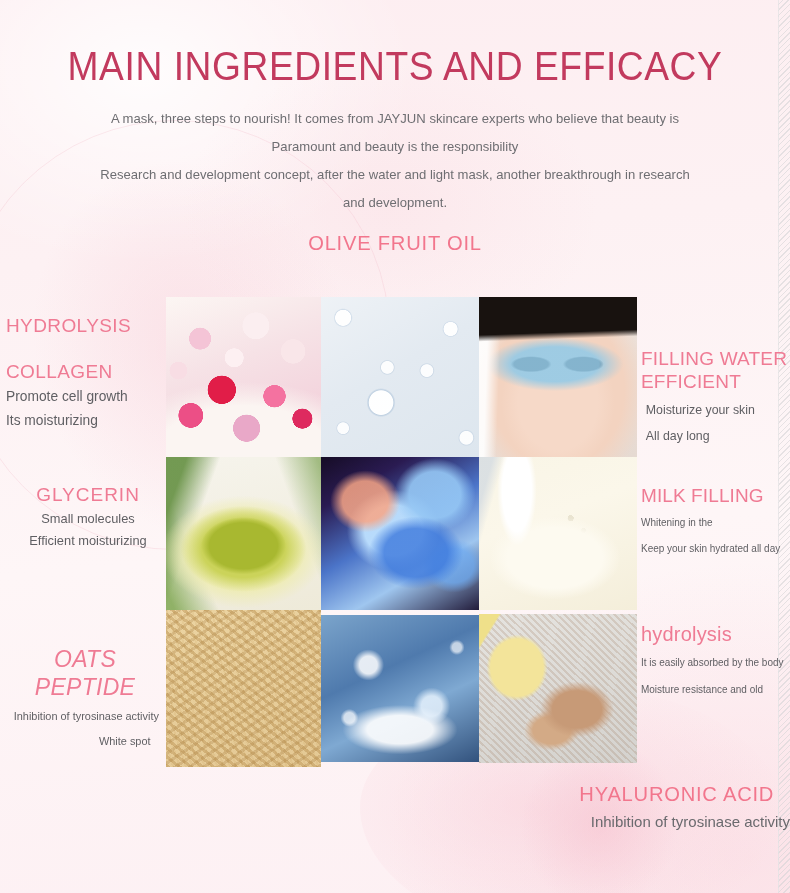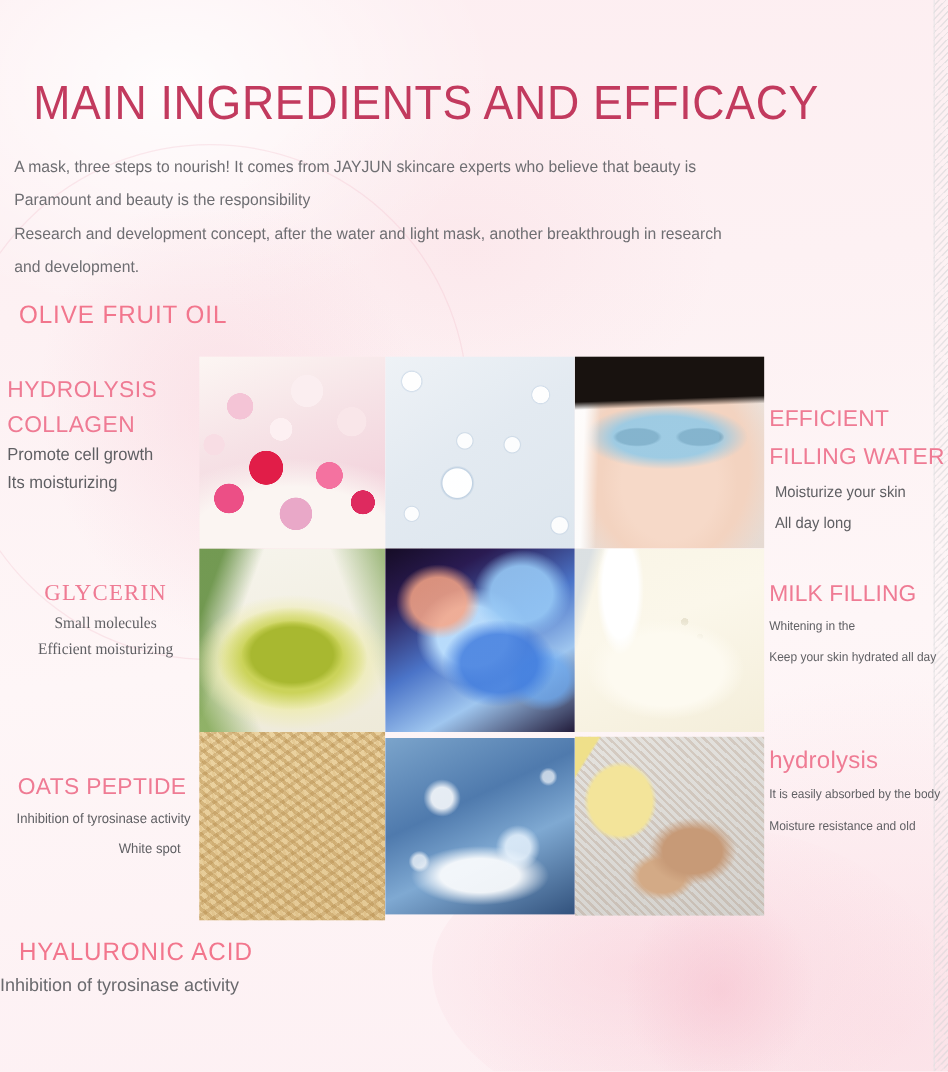--- a/index.html
+++ b/index.html
@@ -61,21 +61,21 @@
       -45deg,
       rgba(210,210,212,.55) 0px,
       rgba(210,210,212,.55) 1px,
       rgba(255,255,255,0) 1px,
       rgba(255,255,255,0) 4px
     );
     border-left:1px solid rgba(226,226,228,.7);
   }
 
   
-  #header { position:absolute; left:0; top:0; width:790px; text-align:left;margin-top:20px; }
+  #header { position:absolute; left:0; top:0; width:790px; text-align:center; }
 
   #page-title {
     margin-top:44px;
     font-size:40px;
     letter-spacing:.6px;
     font-weight:400;
     color:#c23a5e;
     font-family:"Liberation Sans", sans-serif;
     transform:scaleX(.93);
   }
@@ -230,50 +230,50 @@
   .lbl-sub {
     color:#5f5f63;
     font-weight:400;
     line-height:1.35;
     transform:scaleX(.95);
   }
 
   
   #blk-hydrolysis { left:6px;  top:314px; width:160px; text-align:left; }
   #blk-hydrolysis .lbl-title { font-size:19px; }
-  #blk-hydrolysis .t2 { margin-top:6px; }
+  #blk-hydrolysis .t2 { margin-top:23px; }
   #blk-hydrolysis .lbl-sub { font-size:14.5px; margin-top:4px; transform-origin:left; }
 
-  #blk-glycerin { left:6px; top:483px; width:164px; text-align:center;font-family:Liberation Serif, serif; }
+  #blk-glycerin { left:6px; top:483px; width:164px; text-align:center; }
   #blk-glycerin .lbl-title { font-size:19px; letter-spacing:1px; }
   #blk-glycerin .lbl-sub { font-size:13.5px; margin-top:4px; }
 
   #blk-oats { left:4px; top:645px; width:162px; text-align:center; }
-  #blk-oats .lbl-title { font-size:19px; letter-spacing:.3px; }
+  #blk-oats .lbl-title { font-size:23px; letter-spacing:.3px;font-style:italic; }
   #blk-oats .lbl-sub { font-size:11.5px; margin-top:6px; line-height:1.65; }
   #blk-oats .s1 { text-align:left; padding-left:6px; }
   #blk-oats .s2 { text-align:right; padding-right:12px; }
 
   
   #blk-efficient { left:641px; top:338px; width:150px; text-align:left; }
   #blk-efficient .lbl-title { font-size:19px; letter-spacing:.2px; }
   #blk-efficient .t2 { margin-top:9px; }
   #blk-efficient .lbl-sub { font-size:13px; margin-top:8px; padding-left:5px; transform-origin:left; }
 
   #blk-milk { left:641px; top:484px; width:150px; text-align:left; }
   #blk-milk .lbl-title { font-size:19px; letter-spacing:.1px; }
   #blk-milk .lbl-sub { font-size:10.5px; margin-top:6px; line-height:1.85; transform-origin:left; }
 
   #blk-placenta { left:641px; top:622px; width:150px; text-align:left; }
   #blk-placenta .lbl-title { font-size:20px; font-weight:400; letter-spacing:.2px; }
   #blk-placenta .t2 { margin-top:2px; }
   #blk-placenta .lbl-sub { font-size:10.5px; margin-top:7px; line-height:1.9; transform-origin:left; }
 
   
-  #footer { position:absolute; left:0; top:782px; width:790px; text-align:left; }
+  #footer { position:absolute; left:0; top:782px; width:790px; text-align:right; }
   #footer .ft-title {
     font-size:21px; color:#f2768d; letter-spacing:.8px; font-weight:400; transform:scaleX(.96);
   }
   #footer .ft-sub {
     font-size:15px; color:#6a6a6e; line-height:1.5; margin-top:5px; font-weight:400;
   }
 </style>
 </head>
 <body>
 
@@ -345,22 +345,22 @@
     <div class="lbl-sub s2">Efficient moisturizing</div>
   </div>
 
   <div class="label-block" id="blk-oats">
     <div class="lbl-title">OATS PEPTIDE</div>
     <div class="lbl-sub s1">Inhibition of tyrosinase activity</div>
     <div class="lbl-sub s2">White spot</div>
   </div>
 
   <div class="label-block" id="blk-efficient">
+    <div class="lbl-title t2">FILLING WATER</div>
     <div class="lbl-title t1">EFFICIENT</div>
-    <div class="lbl-title t2">FILLING WATER</div>
     <div class="lbl-sub s1">Moisturize your skin</div>
     <div class="lbl-sub s2">All day long</div>
   </div>
 
   <div class="label-block" id="blk-milk">
     <div class="lbl-title">MILK FILLING</div>
     <div class="lbl-sub s1">Whitening in the</div>
     <div class="lbl-sub s2">Keep your skin hydrated all day</div>
   </div>
 

